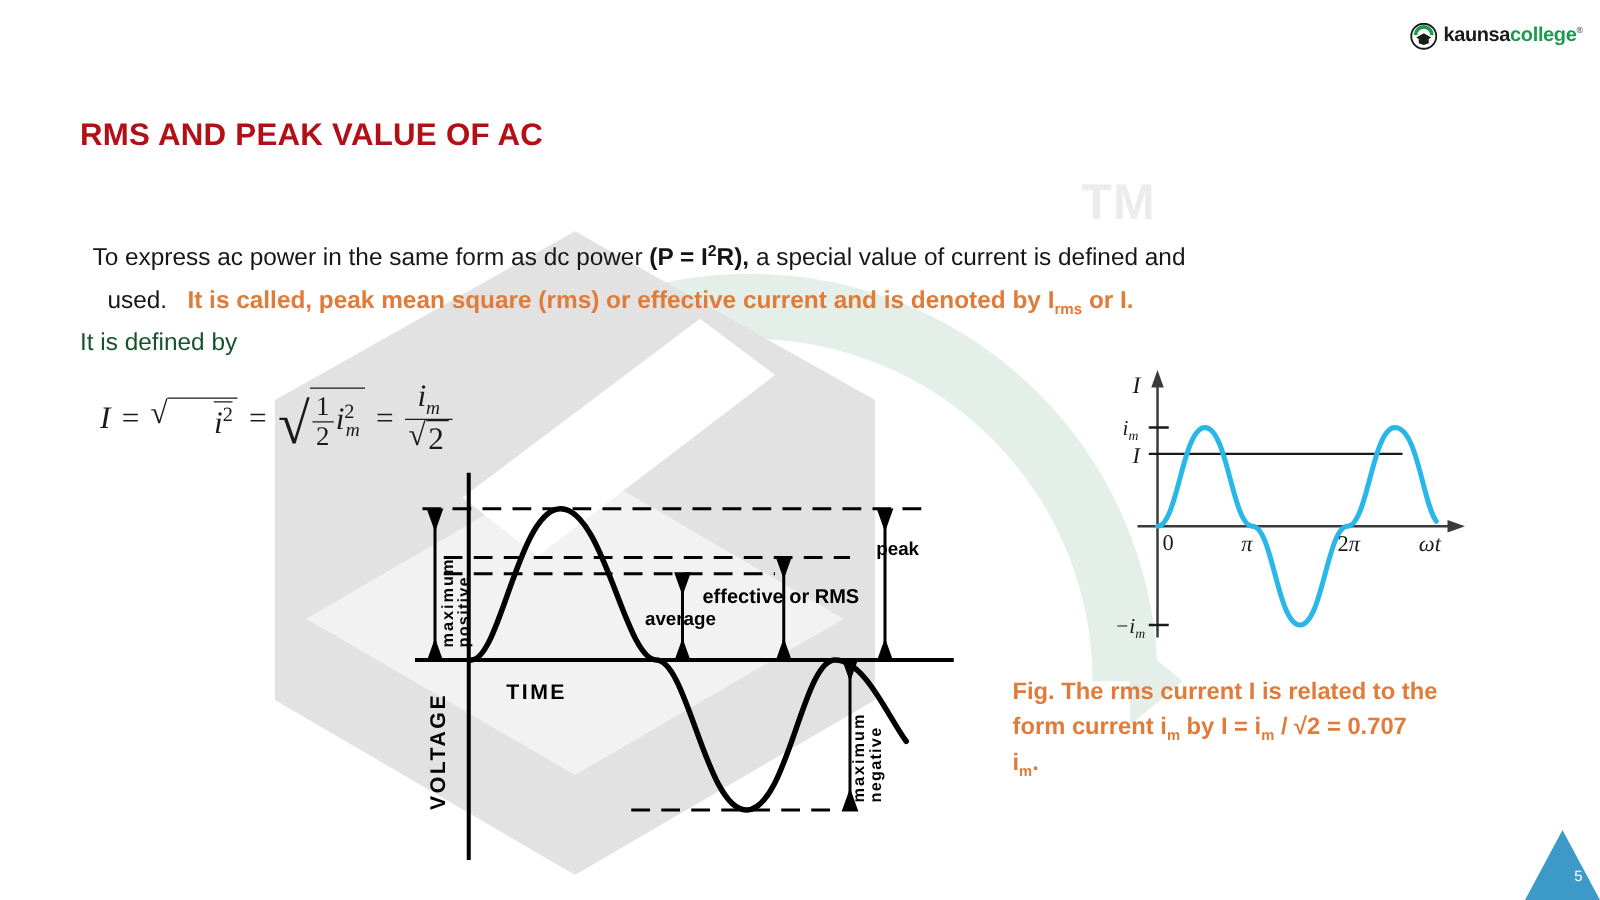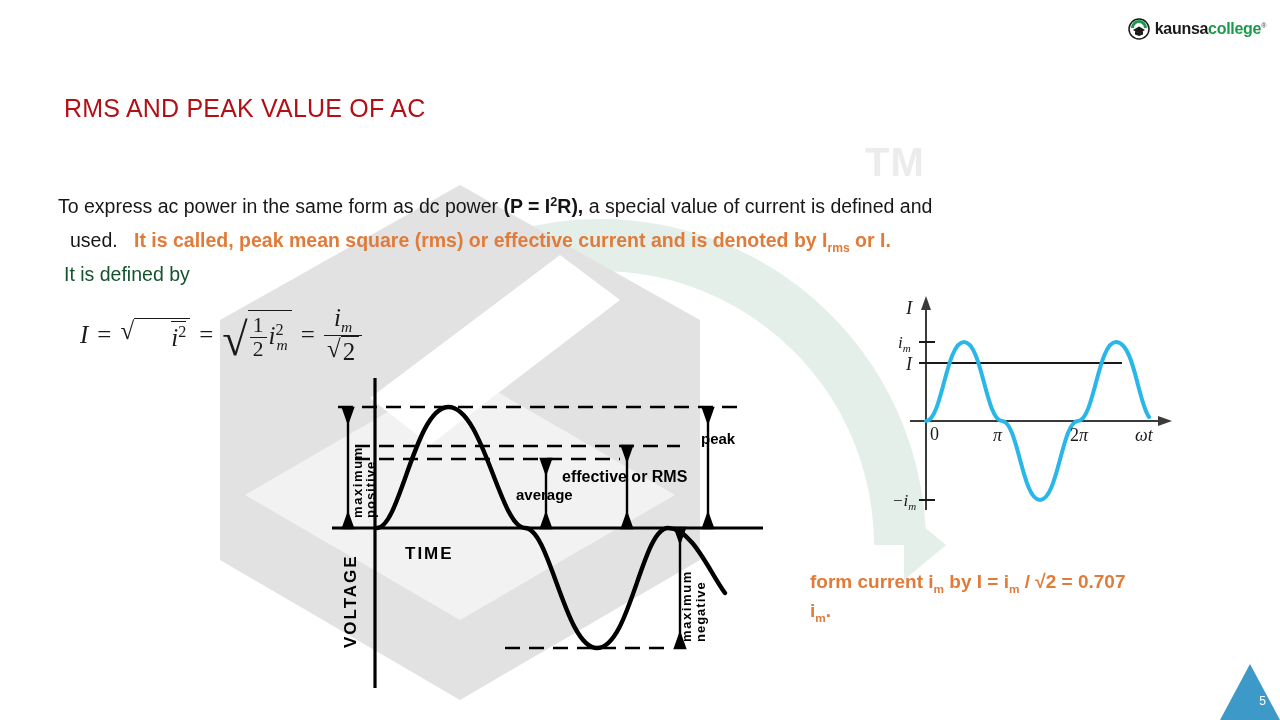--- a/index.html
+++ b/index.html
@@ -24,27 +24,27 @@
   .brand{position:absolute;right:14px;top:18px;display:flex;align-items:center;gap:5px;z-index:5;}
   .brand-mark{width:22px;height:22px;flex:0 0 22px;}
   .brand-text{font-size:16px;font-weight:bold;letter-spacing:-.3px;line-height:1;}
   .brand-k{color:#1a1a1a;margin-top:40px;}
   .brand-c{color:#1a9b4c;margin-top:28px;}
   .brand-tm{font-size:7px;color:#666;vertical-align:super;}
 
   
   .title{
     position:absolute;left:64px;top:94px;
-    font-size:25px;font-weight:normal;color:#b21016;
+    font-size:25px;font-weight:bold;color:#b21016;
     letter-spacing:.2px;z-index:3;
   }
 
   
   .para1{
-    position:absolute;left:58px;top:190px;width:1130px;
+    position:absolute;left:74px;top:190px;width:1130px;
     font-size:19.5px;color:#171717;line-height:1.72;z-index:3;
   }
   .para1 .indent{display:inline-block;width:12px;}
   .b-black{font-weight:bold;color:#141414;}
   .orange{color:#e07b39;font-weight:bold;}
   .para2{
     position:absolute;left:64px;top:263px;
     font-size:19.5px;color:#14532d;z-index:3;
   }
   sup.s{font-size:.65em;vertical-align:super;}
@@ -235,21 +235,21 @@
     <text x="8" y="56" font-family="Liberation Serif, serif" font-size="17" font-style="italic" fill="#1a1a1a">i<tspan font-size="11" dy="4">m</tspan></text>
     <text x="16" y="78" font-family="Liberation Serif, serif" font-size="18" font-style="italic" fill="#1a1a1a">I</text>
     <text x="2" y="214" font-family="Liberation Serif, serif" font-size="17" font-style="italic" fill="#1a1a1a">−i<tspan font-size="11" dy="4">m</tspan></text>
     <text x="40" y="148" font-family="Liberation Serif, serif" font-size="18" fill="#1a1a1a">0</text>
     <text x="103" y="149" font-family="Liberation Serif, serif" font-size="18" font-style="italic" fill="#1a1a1a">π</text>
     <text x="180" y="149" font-family="Liberation Serif, serif" font-size="18" fill="#1a1a1a">2<tspan font-style="italic">π</tspan></text>
     <text x="245" y="149" font-family="Liberation Serif, serif" font-size="18" font-style="italic" fill="#1a1a1a">ωt</text>
   </svg>
 
   <div class="fig-caption">
-    <br>
+    <span>Fig. The rms current I is related to the</span><br>
     <span>form current i</span><sub class="s">m</sub><span> by I = i</span><sub class="s">m</sub><span> / √2 = 0.707</span><br>
     <span>i</span><sub class="s">m</sub><span>.</span>
   </div>
 
   <svg class="page-badge" viewBox="0 0 60 60" xmlns="http://www.w3.org/2000/svg">
     <polygon points="30,4 60,60 0,60" fill="#3d9ac8"></polygon>
   </svg>
   <div class="page-num">5</div>
 
 </div>

